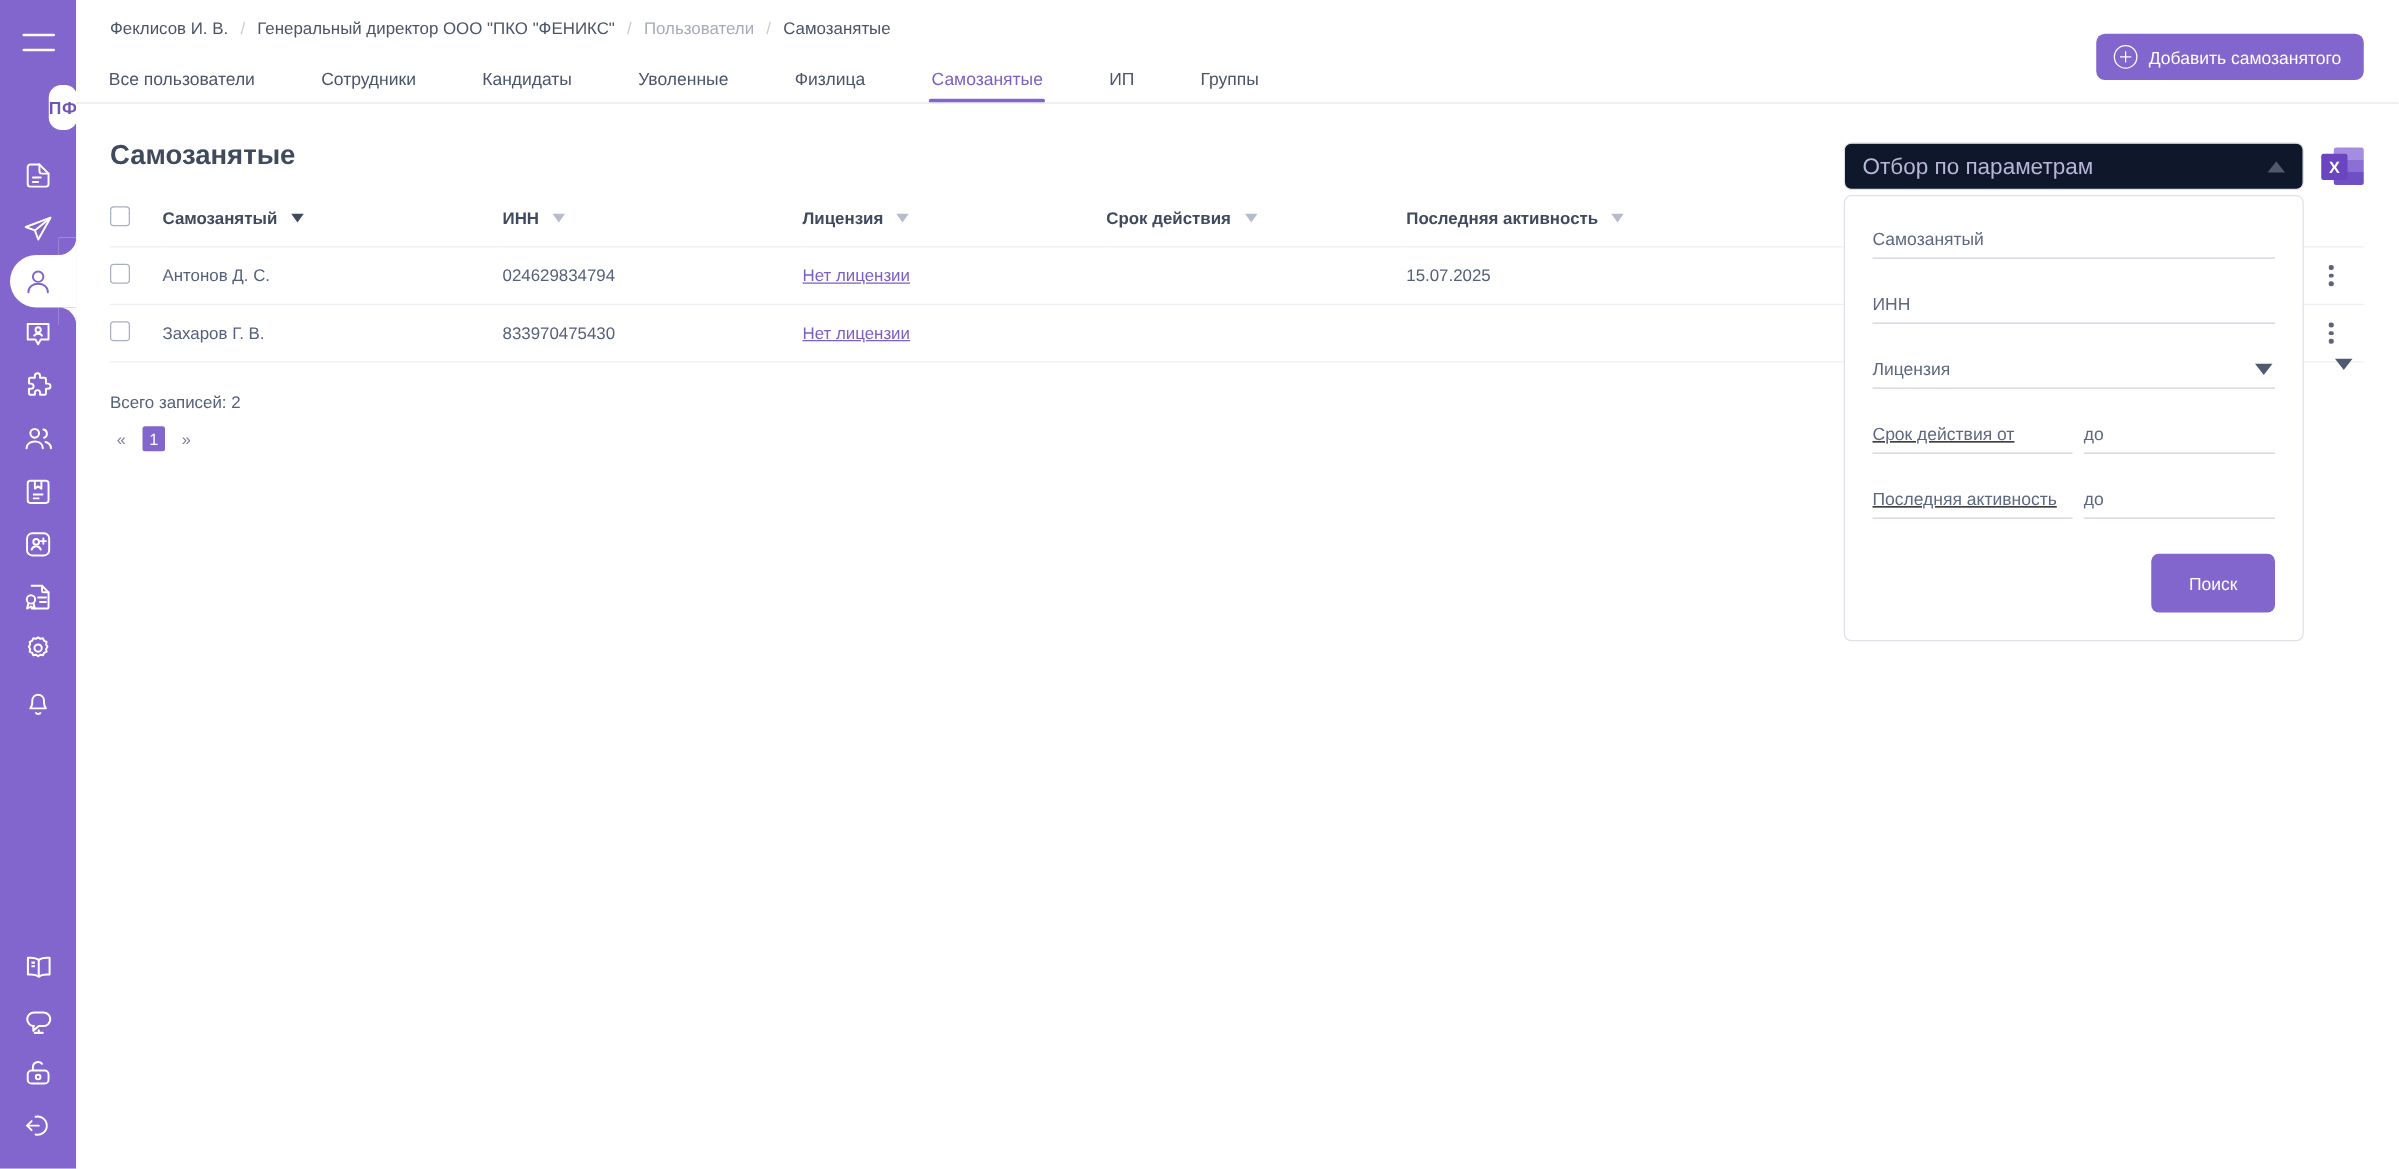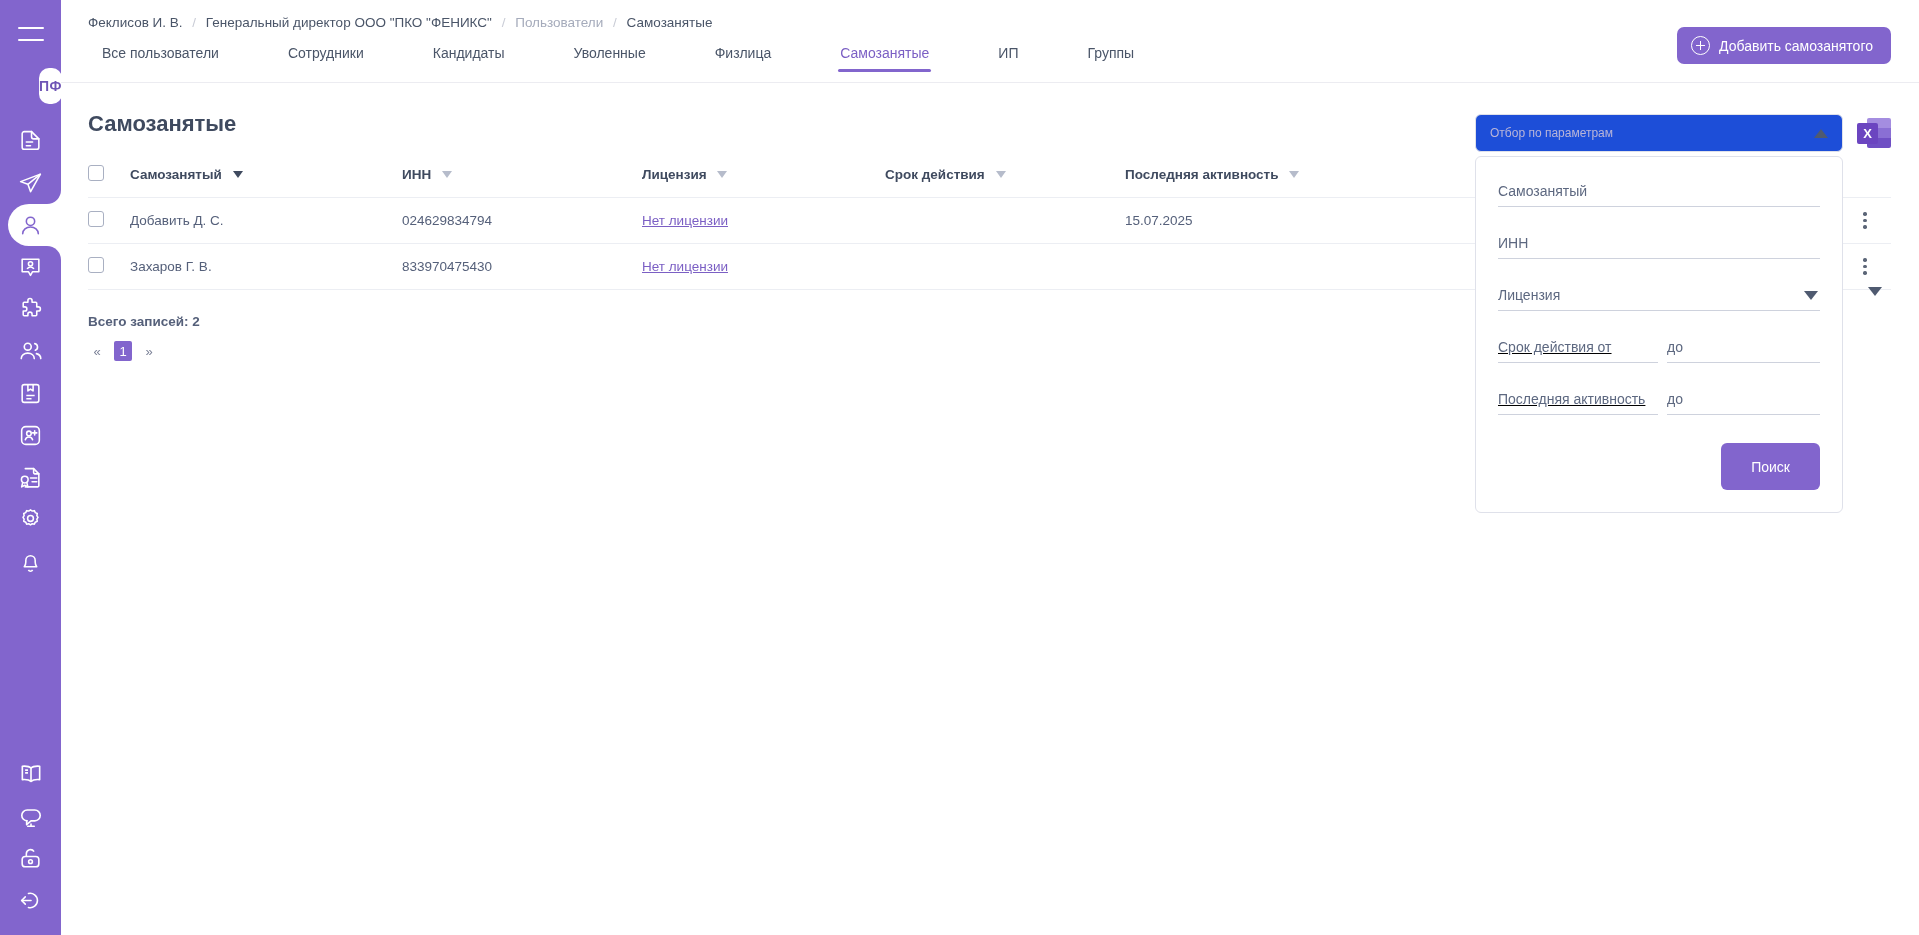--- a/index.html
+++ b/index.html
@@ -68,23 +68,22 @@
 
   #breadcrumb {
     padding: 15px 0 0 27px; font-size: 13.5px; color: #4a5568; white-space: nowrap;
   }
   #breadcrumb .sep { color: #c9ccd6; margin: 0 6px; }
   #breadcrumb .muted { color: #a5abbb; }
 
   
   #tabs {
     position: relative; margin-top: 15px; height: 38px;
-    padding-left: 41px; display: flex; align-items: flex-start;
+    padding-left: 26px; display: flex; align-items: flex-end;
     border-bottom: 1px solid #ececf1;
-    gap: 16px;
   }
   #tabs::after {
     content:''; position:absolute; left:0; right:0; bottom:-1px; height:1px; background:#ececf1;
   }
   .tab {
     font-size: 14px; color: #4a5568; padding: 0 0 11px 0; margin-right: 53px;
     position: relative; white-space: nowrap; cursor: pointer;
   }
   .tab.active { color: #7b5fc4; }
   .tab.active::after {
@@ -144,36 +143,36 @@
     border-left: 5.5px solid transparent; border-right: 5.5px solid transparent;
     margin-left: 7px; margin-bottom: 2px;
   }
   .sort-ar.dark  { border-top: 7px solid #3f4a5f; }
   .sort-ar.light { border-top: 7px solid #b6bccb; }
   .lic-link { color: #7b5fc4; text-decoration: underline; cursor: pointer; }
   .kebab { display:flex; flex-direction:column; gap:3px; align-items:center; cursor:pointer; }
   .kebab i { width:3.4px; height:3.4px; border-radius:50%; background:#5b6577; display:block;}
 
   
-  #totals { margin: 24px 0 0 27px; font-size: 13.5px; color: #55607a; font-weight: bold; }
+  #totals { margin: 24px 0 0 27px; font-size: 13.5px; color: #55607a; }
   #pager { margin: 12px 0 0 27px; display: flex; align-items: center; gap: 8px; }
   #pager .pg {
     min-width: 18px; height: 20px; display:flex; align-items:center; justify-content:center;
     font-size: 13px; color: #7b8197; cursor: pointer; padding: 0 4px;
   }
   #pager .pg.cur { background: #8265cd; color: #fff; border-radius: 2px; }
 
   
   #filter-box {
     position: absolute; right: 76px; top: 114px; width: 368px; z-index: 20;
   }
   #filter-field {
-    height: 38px; border: 1px solid #dfe1ea; border-radius: 6px; background: #1d4ed8;
+    height: 38px; border: 1px solid #dfe1ea; border-radius: 6px; background: #0f172a;
     display: flex; align-items: center; padding: 0 14px;
-    font-size: 12px; color: #b9b5d8; cursor: pointer; justify-content: space-between;
+    font-size: 18px; color: #b9b5d8; cursor: pointer; justify-content: space-between;
   }
   #filter-field .caret-up {
     width:0;height:0; border-left:7px solid transparent; border-right:7px solid transparent;
     border-bottom: 9px solid #4f5a70;
   }
   #filter-panel {
     margin-top: 4px; border: 1px solid #dfe1ea; border-radius: 6px; background: #fff;
     padding: 26px 22px 22px 22px;
   }
   .fl-row { display: flex; gap: 9px; margin-bottom: 28px; }
@@ -422,21 +421,21 @@
             <span class="sort-ar light"></span>
           </th>
           <th></th>
         </tr>
       </thead>
       <tbody>
         <tr>
           <td>
             <span class="cb"></span>
           </td>
-          <td>Добавить Д. С.</td>
+          <td>Антонов Д. С.</td>
           <td>024629834794</td>
           <td>
             <span class="lic-link">Нет лицензии</span>
           </td>
           <td></td>
           <td>15.07.2025</td>
           <td>
             <span class="kebab">
                 <i></i>
                 <i></i>

